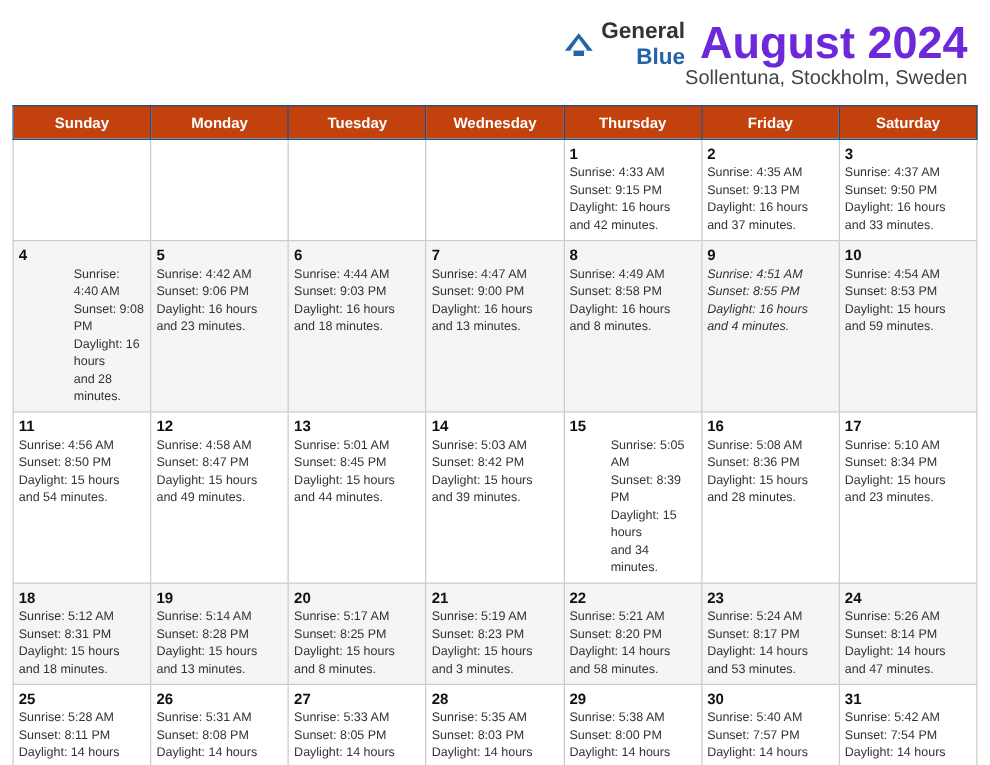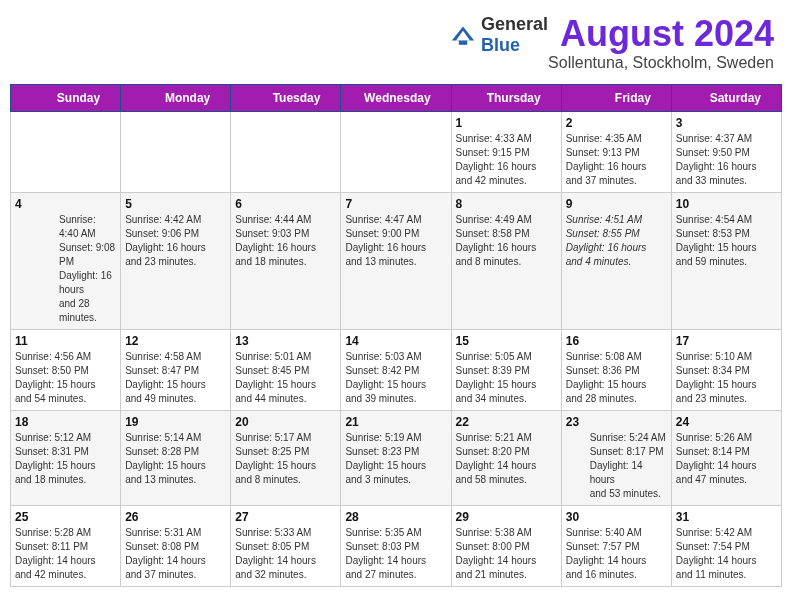--- a/index.html
+++ b/index.html
@@ -20,21 +20,21 @@
     .logo {
       display: flex;
       align-items: center;
       gap: 4px;
     }
     .logo-text {
       font-size: 18px;
       font-weight: bold;
     }
     .logo-general { color: #333; }
-    .logo-blue { color: #2563a8; }
+    .logo-blue { color: #2563a8; margin-left: 28px; }
     .logo-icon {
       width: 28px;
       height: 28px;
     }
     .title-block {
       text-align: right;
     }
     .month-title {
       font-size: 36px;
       font-weight: bold;
@@ -44,24 +44,24 @@
     .location-title {
       font-size: 16px;
       color: #444;
     }
     .calendar {
       width: 100%;
       border-collapse: collapse;
       font-size: 11px;
     }
     .calendar th {
-      background-color: #a21caf;
+      background-color: #c2410c;
       color: #fff;
-      padding: 6px 20px;
-      text-align: right;
+      padding: 6px 0;
+      text-align: center;
       font-size: 12px;
       font-weight: bold;
       border: 1px solid #1a4f8a;
     }
     .calendar td {
       border: 1px solid #ccc;
       vertical-align: top;
       padding: 4px;
       width: calc(100% / 7);
       min-height: 80px;
@@ -224,21 +224,21 @@
         </td>
         <td>
           <div class="day-number">14</div>
           <div class="day-info" style="white-space: pre-line;">Sunrise: 5:03 AM
 Sunset: 8:42 PM
 Daylight: 15 hours
 and 39 minutes.</div>
         </td>
         <td>
           <div class="day-number">15</div>
-          <div class="day-info" style="white-space: pre-line;">Sunrise: 5:05 AM
+          <div class="day-info" style="white-space: pre-line; margin-left: 33px;">Sunrise: 5:05 AM
 Sunset: 8:39 PM
 Daylight: 15 hours
 and 34 minutes.</div>
         </td>
         <td>
           <div class="day-number">16</div>
           <div class="day-info" style="white-space: pre-line;">Sunrise: 5:08 AM
 Sunset: 8:36 PM
 Daylight: 15 hours
 and 28 minutes.</div>
@@ -282,21 +282,21 @@
         </td>
         <td>
           <div class="day-number">22</div>
           <div class="day-info" style="white-space: pre-line;">Sunrise: 5:21 AM
 Sunset: 8:20 PM
 Daylight: 14 hours
 and 58 minutes.</div>
         </td>
         <td>
           <div class="day-number">23</div>
-          <div class="day-info" style="white-space: pre-line; margin-left: 24px;">Sunrise: 5:24 AM
+          <div class="day-info" style="white-space: pre-line;">Sunrise: 5:24 AM
 Sunset: 8:17 PM
 Daylight: 14 hours
 and 53 minutes.</div>
         </td>
         <td>
           <div class="day-number">24</div>
           <div class="day-info" style="white-space: pre-line;">Sunrise: 5:26 AM
 Sunset: 8:14 PM
 Daylight: 14 hours
 and 47 minutes.</div>

